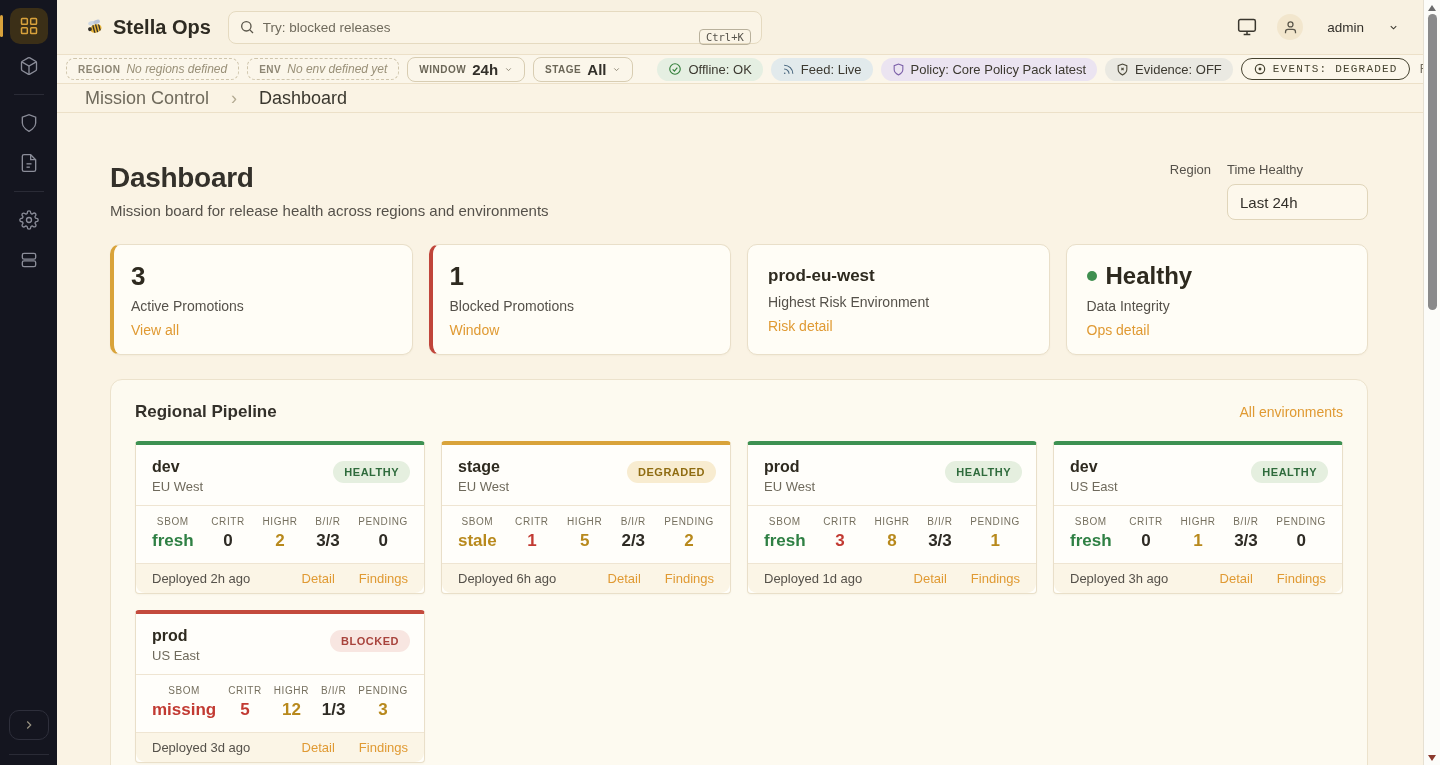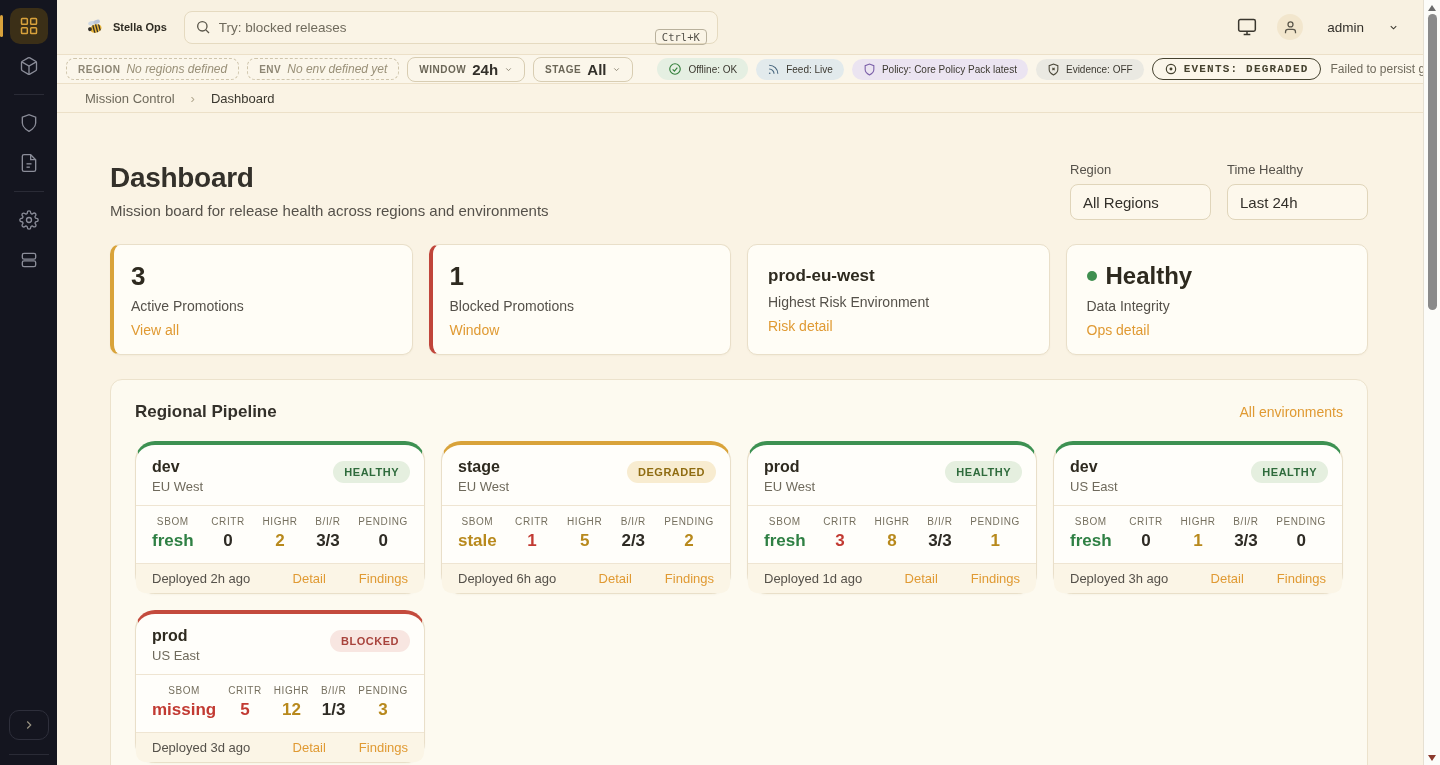--- a/index.html
+++ b/index.html
@@ -37,21 +37,21 @@
   .side-divider-bottom { width: 40px; height: 1px; background: #2a2b36; margin-bottom: 10px; }
 
   
   .main { flex: 1; display: flex; flex-direction: column; min-width: 0; }
 
   .topbar {
     height: 54px; display: flex; align-items: center;
     padding: 0 24px 0 28px; background: #f8f1e1; flex: 0 0 54px;
   }
   .brand { display: flex; align-items: center; gap: 8px; }
-  .app-name { font-size: 11px; font-weight: bold; color: #2e2b22; }
+  .app-name { font-size: 20px; font-weight: bold; color: #2e2b22; }
   .search {
     margin-left: 17px; width: 534px; height: 33px; border: 1px solid #e5dac0;
     border-radius: 8px; background: #faf4e6; display: flex; align-items: center;
     padding: 0 10px; gap: 8px;
   }
   .search input {
     flex: 1; border: none; outline: none; background: transparent;
     font-family: "Liberation Sans", sans-serif; font-size: 13.5px; color: #44403a;
   }
   .search input::placeholder { color: #6f6a5c; opacity: 1; }
@@ -83,37 +83,37 @@
   .pill-dashed { border: 1px dashed #cfc5ac; }
   .pill-solid { border: 1px solid #d8cdb2; cursor: pointer; }
   .pill-label { font-size: 10px; font-weight: bold; letter-spacing: 0.5px; color: #8d8674; }
   .pill-solid .pill-label { color: #6b6657; }
   .pill-empty { font-size: 12px; font-style: italic; color: #999078; }
   .pill-value { font-size: 15px; font-weight: bold; color: #33302a; }
   .pill-chevron { color: #8d8674; }
   .vdivider { width: 1px; height: 18px; background: #ddd3bc; margin: 0 4px; }
   .status-pill {
     display: flex; align-items: center; gap: 6px; border-radius: 999px;
-    padding: 4px 11px; font-size: 10px; color: #3c3930;
+    padding: 4px 11px; font-size: 13px; color: #3c3930;
   }
   .sp-offline  { background: #e5efe2; }
   .sp-feed     { background: #e2eaec; }
   .sp-policy   { background: #ebe4f1; justify-content: space-between; }
   .sp-evidence { background: #eae9e2; }
   .sp-events {
     background: transparent; border: 1.5px solid #45422f; color: #45422f;
-    font-family: "Liberation Mono", monospace; font-size: 11px; font-weight: bold;
+    font-family: "Liberation Mono", monospace; font-size: 11px; font-weight: normal;
     letter-spacing: 1.2px; padding: 3px 11px;
   }
   .filter-message { font-size: 12px; color: #6f6a5c; margin-left: 2px; }
 
   
   .breadcrumb {
-    height: 29px; flex: 0 0 29px; display: flex; align-items: center; gap: 16px;
-    padding: 0 28px; font-size: 13px; border-bottom: 1px solid #ece0c8;
+    height: 29px; flex: 0 0 29px; display: flex; align-items: center; gap: 22px;
+    padding: 0 28px; font-size: 18px; border-bottom: 1px solid #ece0c8;
   }
   .crumb-parent { color: #6f6a5c; cursor: pointer; }
   .crumb-sep { color: #b3aa92; }
   .crumb-current { color: #3a372e; }
 
   
   .content { flex: 1; padding: 0 55px 0 53px; overflow: hidden; }
 
   .page-head { margin-top: 49px; display: flex; justify-content: space-between; align-items: flex-start; }
   .page-title { font-size: 28px; font-weight: bold; color: #33302a; letter-spacing: -0.3px; }
@@ -145,21 +145,21 @@
   
   .panel {
     margin-top: 24px; background: #fdfaf0; border: 1px solid #ece2cc;
     border-radius: 12px; padding: 22px 24px 24px;
   }
   .panel-head { display: flex; justify-content: space-between; align-items: center; }
   .panel-title { font-size: 17px; font-weight: bold; color: #33302a; }
   .panel-link { font-size: 14px; color: #e09a33; cursor: pointer; text-decoration: none; }
   .pipeline-grid { margin-top: 19px; display: grid; grid-template-columns: repeat(4, 1fr); gap: 16px; }
   .pcard {
-    background: #fffefa; border: 1px solid #e9dfc9; border-radius: 20px;
+    background: #fffefa; border: 1px solid #e9dfc9; border-radius: 4px;
     border-top-width: 4px; box-shadow: 0 1px 2px rgba(90,70,30,0.04);
     display: flex; flex-direction: column;
   }
   .pcard.s-healthy  { border-top-color: #3d9152; }
   .pcard.s-degraded { border-top-color: #d9a33a; }
   .pcard.s-blocked  { border-top-color: #c44b3d; }
   .pcard-head { padding: 12px 16px 11px; position: relative; }
   .pcard-env { font-size: 16px; font-weight: bold; color: #2e2a1f; line-height: 20px; }
   .pcard-region { font-size: 13px; color: #6f6a5c; margin-top: 2px; }
   .pcard-badge {
@@ -176,21 +176,21 @@
   .stat { text-align: center; }
   .stat-label { font-size: 10px; letter-spacing: 0.6px; color: #76705f; }
   .stat-value { font-size: 17px; font-weight: bold; margin-top: 4px; }
   .t-green { color: #2f8044; } .t-amber { color: #b8891c; }
   .t-red { color: #c23a32; }   .t-dark { color: #2e2b24; }
   .pcard-foot {
     border-top: 1px solid #efe5d2; background: #fbf5e6; padding: 7px 16px;
     border-radius: 0 0 9px 9px; display: flex; justify-content: space-between; align-items: center;
   }
   .foot-deployed { font-size: 13px; color: #55514a; }
-  .foot-links { display: flex; gap: 33px; }
+  .foot-links { display: flex; gap: 24px; }
   .foot-links a { font-size: 13px; color: #e09a33; cursor: pointer; text-decoration: none; }
 
   
   .scrollbar {
     width: 17px; flex: 0 0 17px; background: #fcfcf9; border-left: 1px solid #e6e0d2;
     position: relative;
   }
   .sb-up {
     position: absolute; top: 5px; left: 4px; width: 0; height: 0;
     border-left: 4px solid transparent; border-right: 4px solid transparent;
@@ -423,23 +423,20 @@
   <div class="content">
 
     <div class="page-head">
       <div>
         <h1 class="page-title">Dashboard</h1>
         <p class="page-subtitle">Mission board for release health across regions and environments</p>
       </div>
       <div class="head-filters">
         <div class="select-group">
           <span class="select-label">Region</span>
-          <div class="select-box">
-            <span>All Regions</span>
-          </div>
         </div>
         <div class="select-group">
           <span class="select-label">Time Healthy</span>
           <div class="select-box">
             <span>Last 24h</span>
           </div>
         </div>
       </div>
     </div>
 

